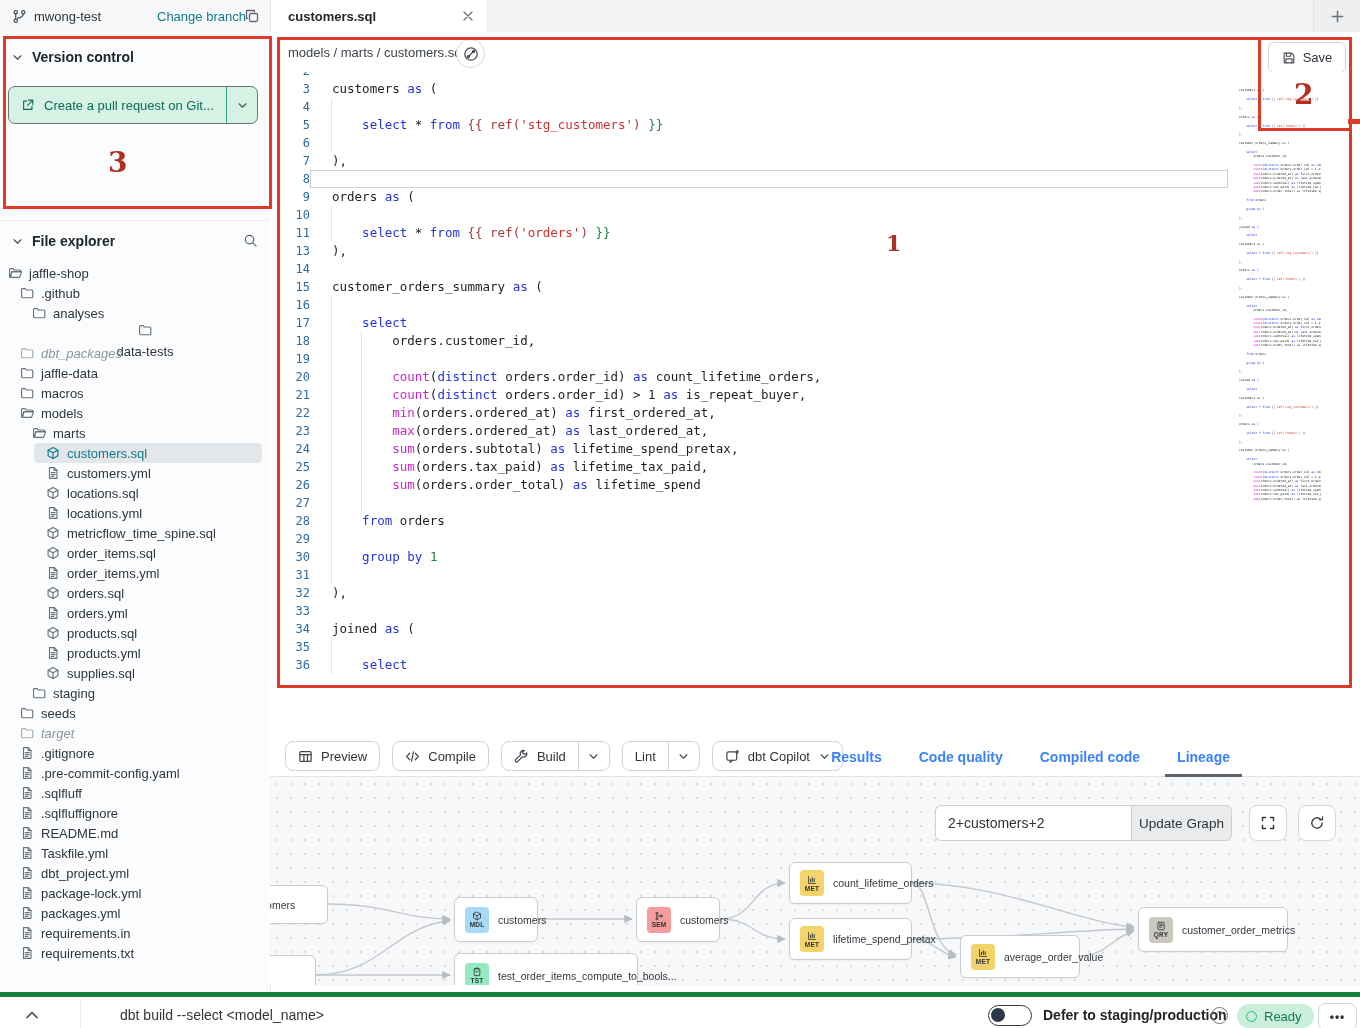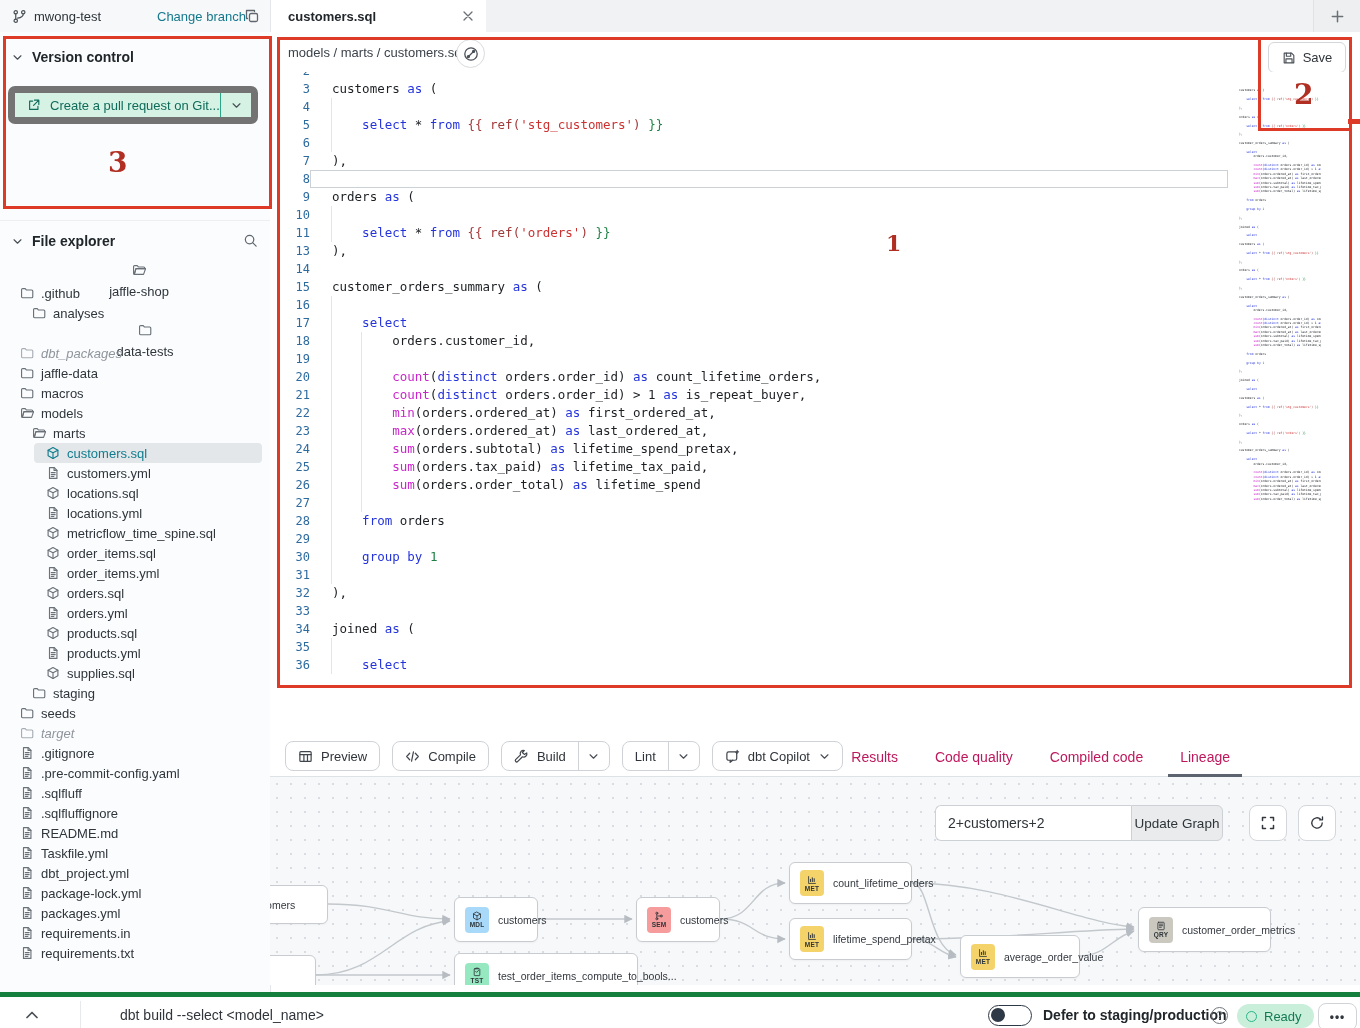--- a/index.html
+++ b/index.html
@@ -12,21 +12,21 @@
   .copy-ic{position:absolute;left:244px;top:8px;width:16px;height:16px;color:#5f666d;}
   .tab{position:absolute;left:270px;top:0;width:215px;height:32px;background:#fff;border-right:1px solid #e4e6e9;border-left:1px solid #e4e6e9;display:flex;align-items:center;}
   .tab-label{margin-left:17px;font-size:13px;font-weight:bold;color:#21262b;}
   .tab-close{position:absolute;right:10px;top:8px;width:16px;height:16px;color:#6a7076;}
   .tabbar-rest{position:absolute;left:486px;top:0;width:827px;height:32px;background:#f1f2f4;}
   .plus-cell{position:absolute;left:1313px;top:0;width:47px;height:32px;background:#edeff1;border-left:1px solid #e0e2e5;display:flex;align-items:center;justify-content:center;color:#6a7076;}
   
   .sidebar{position:absolute;left:0;top:32px;width:270px;height:960px;background:#fbfcfd;border-right:1px solid #e4e6e9;}
   .sec-head{position:absolute;left:0;width:270px;height:26px;display:flex;align-items:center;gap:9px;padding-left:12px;box-sizing:border-box;font-size:14px;font-weight:bold;color:#21262b;}
   .chev{width:11px;height:11px;color:#4a5057;flex:0 0 auto;}
-  .pr-btn{position:absolute;left:8px;top:54px;width:250px;height:38px;background:#d6f2e4;border:7px solid #737373;border-radius:7px;display:flex;align-items:center;box-sizing:border-box;}
+  .pr-btn{position:absolute;left:8px;top:54px;width:250px;height:38px;background:#d6f2e4;border:1px solid #737373;border-radius:7px;display:flex;align-items:center;box-sizing:border-box;}
   .pr-main{flex:1;display:flex;align-items:center;gap:9px;padding-left:12px;font-size:13px;color:#0f6b5a;height:100%;border-right:1px solid #2aa588;}
   .pr-caret{width:30px;height:100%;display:flex;align-items:center;justify-content:center;color:#0f6b5a;}
   .fe-head-wrap{position:absolute;left:0;top:188px;width:270px;border-top:1px solid #eceef0;}
   .search-ic{position:absolute;right:12px;top:5px;width:15px;height:15px;color:#5f666d;}
   .tree{position:absolute;left:0;top:231px;width:270px;}
   .trow{position:relative;height:20px;display:flex;align-items:center;gap:7px;font-size:13px;color:#2f353b;box-sizing:border-box;}
   .trow .ticon{width:14px;height:14px;color:#6a7178;flex:0 0 auto;position:relative;z-index:1;}
   .trow .tlabel{position:relative;z-index:1;white-space:nowrap;}
   .trow.sel::before{content:"";position:absolute;left:34px;right:8px;top:0;bottom:0;background:#e4e7ea;border-radius:4px;}
   .trow.sel .tlabel{color:#0f7d8e;}
@@ -55,28 +55,28 @@
   
   .toolbar{position:absolute;left:270px;top:736px;width:1090px;height:41px;background:#fff;border-bottom:1px solid #dfe2e5;box-sizing:border-box;}
   .tb-buttons{position:absolute;left:15px;top:5px;display:flex;gap:12px;}
   .tbtn{height:30px;background:#fff;border:1px solid #cfd3d7;border-radius:8px;display:flex;align-items:center;box-sizing:border-box;font-size:13px;color:#30353b;}
   .tbtn .bic{width:15px;height:15px;color:#40464d;margin-right:8px;}
   .tbtn .blabel{white-space:nowrap;}
   .tbtn .bmain{display:flex;align-items:center;padding:0 12px;height:100%;}
   .tbtn .bsplit{width:30px;height:100%;border-left:1px solid #cfd3d7;display:flex;align-items:center;justify-content:center;color:#4a5057;}
   .tbtn .bchev{margin-left:9px;color:#4a5057;width:11px;height:11px;}
   .tabs{position:absolute;right:130px;top:0;height:41px;display:flex;gap:37px;}
-  .ptab{height:100%;display:flex;align-items:center;font-size:14px;color:#be185d;position:relative;white-space:nowrap;}
+  .ptab{height:100%;display:flex;align-items:center;font-size:14px;color:#3b82f6;position:relative;white-space:nowrap;font-weight:bold;}
   .ptab.active::after{content:"";position:absolute;left:-12px;right:-12px;bottom:0;height:3px;background:#5d6470;}
   
   .lineage{position:absolute;left:270px;top:777px;width:1090px;height:208px;background:#f7f8f9;overflow:hidden;
            background-image:radial-gradient(#d9dde1 1px,transparent 1px);background-size:14px 14px;}
   .lg-controls{position:absolute;top:28px;left:665px;display:flex;}
   .lg-input{width:196px;height:36px;box-sizing:border-box;border:1px solid #cdd1d5;border-right:none;border-radius:6px 0 0 6px;background:#fff;font-size:14px;color:#2e3438;padding:0 12px;font-family:"Liberation Sans",sans-serif;}
-  .lg-update{width:92px;height:36px;box-sizing:border-box;border:1px solid #cdd1d5;border-radius:0 6px 6px 0;background:#e9ebed;font-size:13.5px;color:#2e3438;display:flex;align-items:center;justify-content:center;}
+  .lg-update{width:101px;height:36px;box-sizing:border-box;border:1px solid #cdd1d5;border-radius:0 6px 6px 0;background:#e9ebed;font-size:13.5px;color:#2e3438;display:flex;align-items:center;justify-content:center;}
   .sq-btn{position:absolute;top:28px;width:38px;height:36px;background:#fff;border:1px solid #d3d6da;border-radius:8px;box-sizing:border-box;display:flex;align-items:center;justify-content:center;color:#33383f;}
   .lg-node{position:absolute;background:#fff;border:1px solid #c8ccd1;border-radius:6px;box-sizing:border-box;display:flex;align-items:center;gap:9px;padding:0 10px;box-shadow:0 1px 2px rgba(0,0,0,.04);}
   .lg-label{font-size:10.5px;color:#33383f;white-space:nowrap;}
   .lg-badge{width:24px;height:26px;border-radius:4px;display:flex;flex-direction:column;align-items:center;justify-content:center;flex:0 0 auto;color:#2e3438;}
   .lg-badge .bico{width:10px;height:10px;}
   .lg-badge .bcode{font-size:6.5px;font-weight:bold;letter-spacing:.2px;line-height:7px;}
   .lg-edges{position:absolute;left:0;top:0;}
   
   .statusbar{position:absolute;left:0;top:992px;width:1360px;height:36px;background:#fff;border-top:5px solid #15803d;}
   .sb-chevup{position:absolute;left:24px;top:10px;width:16px;height:16px;color:#4a5057;}
@@ -174,21 +174,21 @@
         <span>File explorer</span>
         <span class="search-ic">
             <svg viewBox="0 0 16 16" width="100%" height="100%" fill="none" stroke="currentColor" stroke-width="1.3" stroke-linecap="round" stroke-linejoin="round">
               <circle cx="7" cy="7" r="4.5"></circle>
               <path d="M10.5 10.5L14 14"></path>
             </svg>
           </span>
       </div>
     </div>
     <div class="tree">
-        <div class="trow" style="padding-left: 8px; flex-direction: column;">
+        <div class="trow" style="padding-left: 8px;">
           <span class="ticon">
             <svg viewBox="0 0 16 16" width="100%" height="100%" fill="none" stroke="currentColor" stroke-width="1.3" stroke-linecap="round" stroke-linejoin="round">
               <path d="M1.8 4.2c0-.7.5-1.2 1.2-1.2h3l1.4 1.6h6c.7 0 1.2.5 1.2 1.2v.7H4.5L2.6 13H3c-.7 0-1.2-.5-1.2-1.2z"></path>
               <path d="M4.5 6.5h11L13.2 13H2.6z"></path>
             </svg>
           </span>
           <span class="tlabel">jaffle-shop</span>
         </div>
         <div class="trow" style="padding-left: 20px;">
           <span class="ticon">
@@ -821,21 +821,21 @@
             <span class="bico">
               <svg viewBox="0 0 16 16" width="100%" height="100%" fill="none" stroke="currentColor" stroke-width="1.3" stroke-linecap="round" stroke-linejoin="round">
                 <path d="M2.5 2.5v11h11"></path>
                 <path d="M5.5 10.5V7M8.5 10.5V4.5M11.5 10.5V6" stroke-width="1.6"></path>
               </svg>
             </span>
             <span class="bcode">MET</span>
           </span>
           <span class="lg-label">average_order_value</span>
         </div>
-        <div class="lg-node" style="left: 868px; top: 130px; width: 133px; height: 45px;">
+        <div class="lg-node" style="left: 868px; top: 130px; width: 150px; height: 45px;">
           <span class="lg-badge" style="background: rgb(203, 200, 192);">
             <span class="bico">
               <svg viewBox="0 0 16 16" width="100%" height="100%" fill="none" stroke="currentColor" stroke-width="1.3" stroke-linecap="round" stroke-linejoin="round">
                 <rect x="3" y="2" width="10" height="12" rx="1.2"></rect>
                 <path d="M5.5 5h5M5.5 7.5h5M5.5 10h3"></path>
               </svg>
             </span>
             <span class="bcode">QRY</span>
           </span>
           <span class="lg-label">customer_order_metrics</span>

